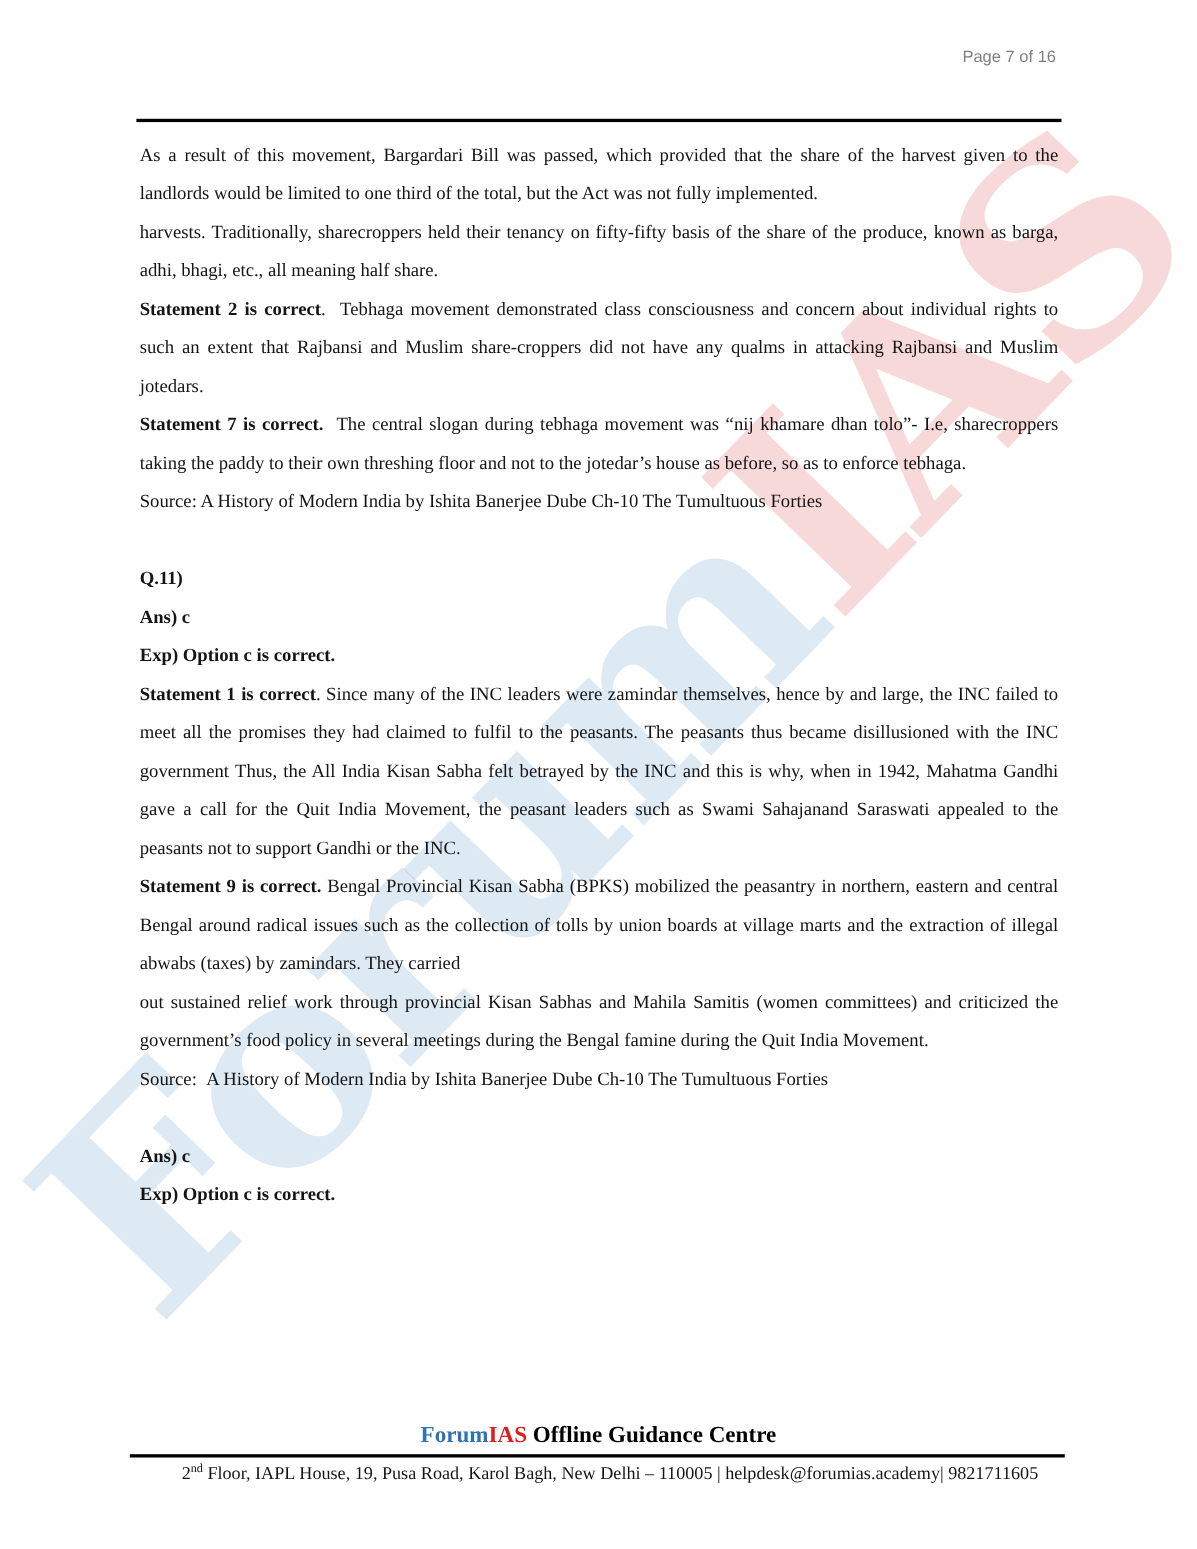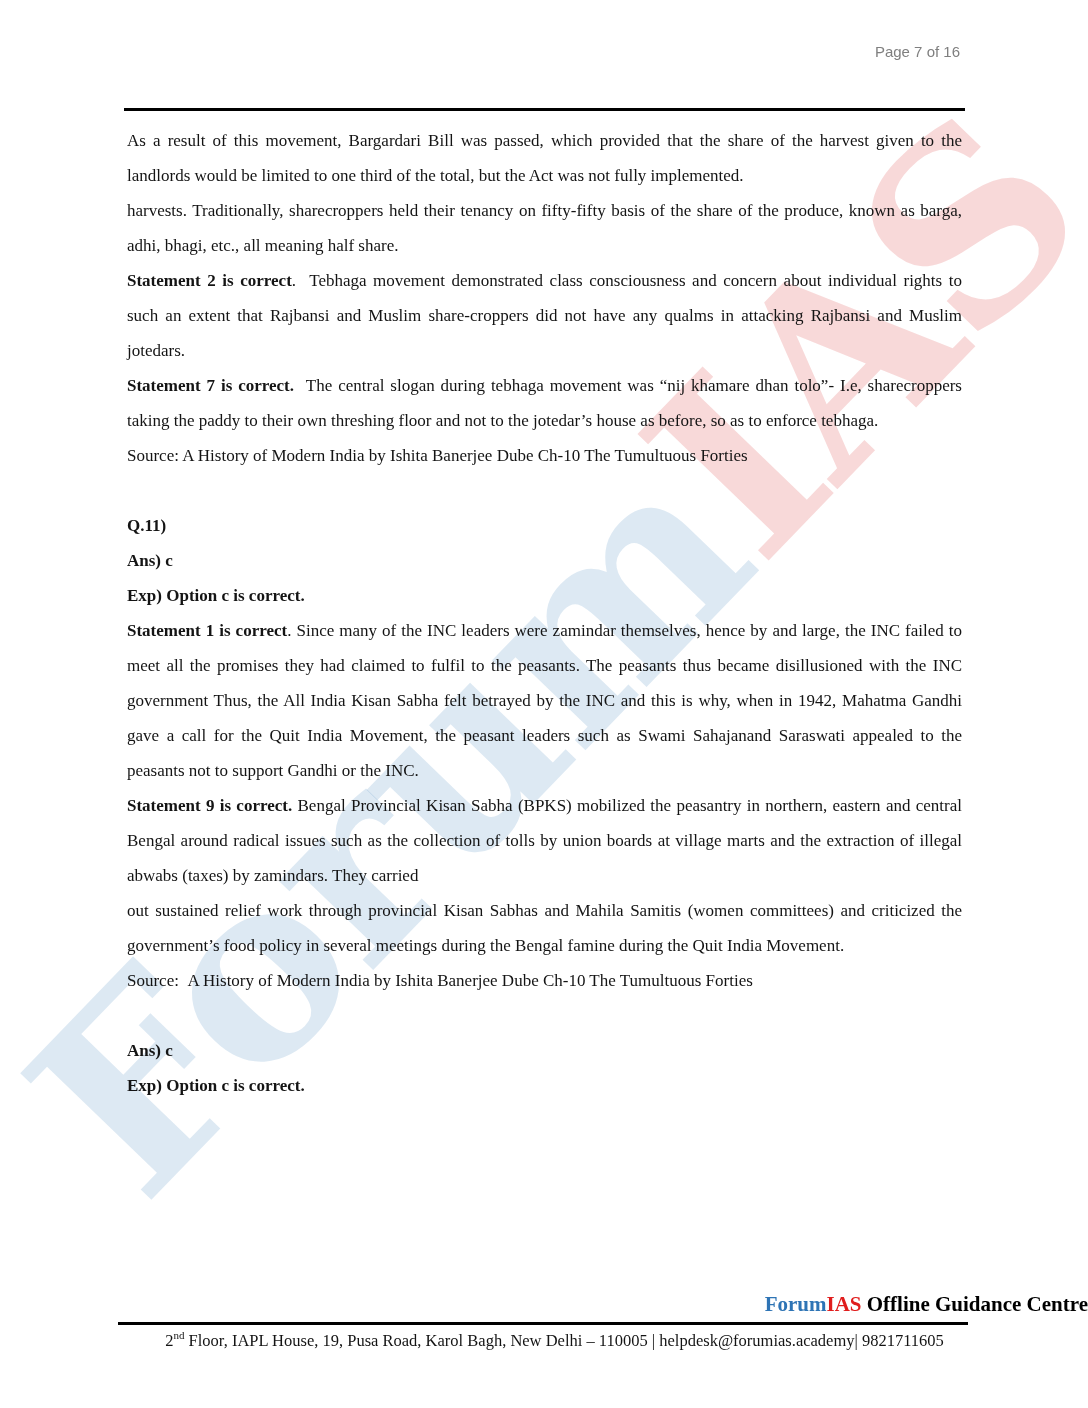--- a/index.html
+++ b/index.html
@@ -68,21 +68,21 @@
     z-index: 1;
   }
   .body p { margin: 0; padding: 0; text-align: justify; }
   .body .b { font-weight: 700; }
   .body .gap { height: 35px; }
 
   
   .centre-line {
     position: absolute;
     top: 1292px; left: 0; right: 0;
-    text-align: right;
+    text-align: center;
     font-family: "Liberation Serif", serif;
     font-weight: 700;
     font-size: 21px;
     color: #000000;
     z-index: 1;
   }
   .footer-rule { top: 1322px; left: 118px; right: 120px; height: 3px; }
   .address {
     position: absolute;
     top: 1329px; left: 0; right: 0;

